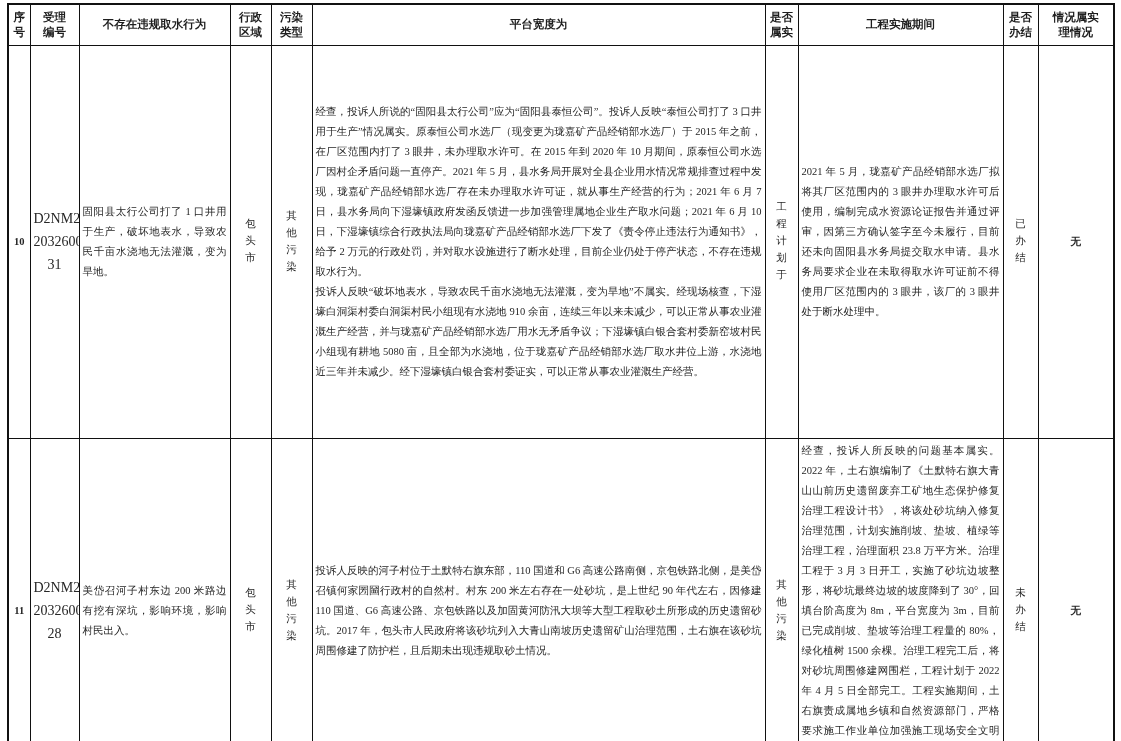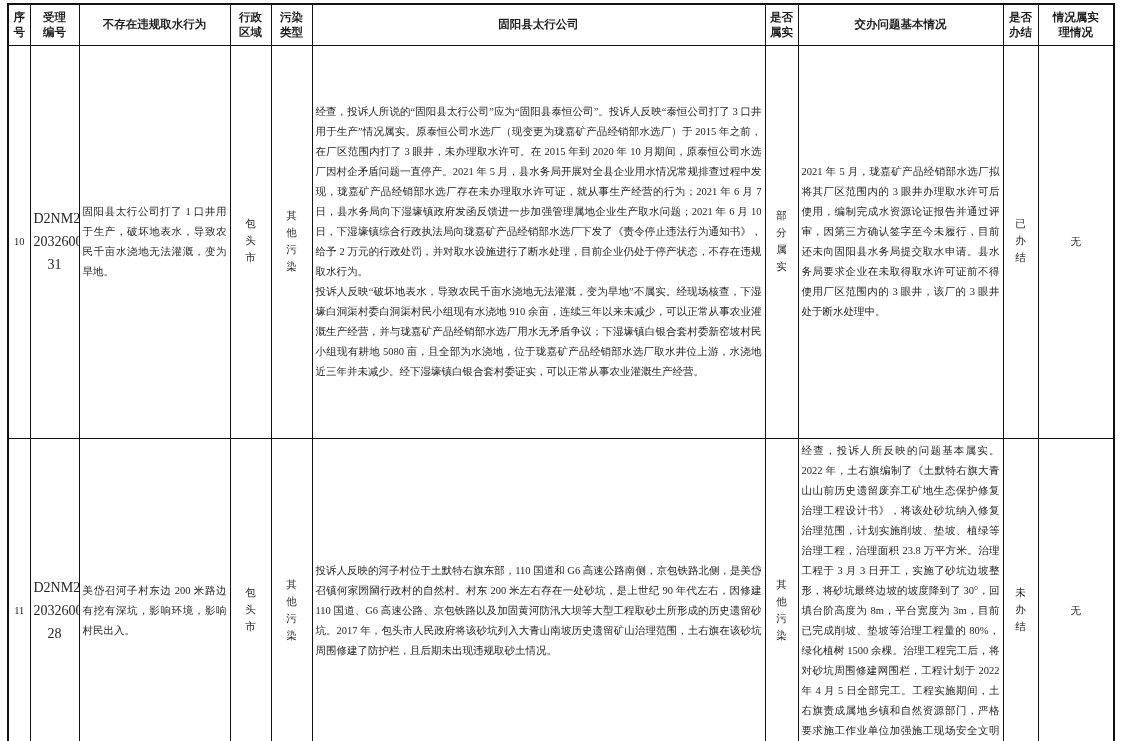--- a/index.html
+++ b/index.html
@@ -42,20 +42,21 @@
     text-align: center;
     white-space: pre-line;
     color: #1e1e1e;
   }
   td {
     font-size: 10.5px;
     line-height: 20px;
   }
   td.center {
     text-align: center;
+    font-weight: bold;
   }
   td.receipt {
     text-align: center;
     white-space: pre-line;
     font-size: 14px;
     line-height: 23px;
   }
   td.longtext {
     text-align: justify;
     white-space: pre-line;
@@ -96,42 +97,42 @@
       <tr style="height:41px">
         <th>序
 号</th>
         <th>受理
 编号</th>
         <th>不存在违规取水行为</th>
         <th>行政
 区域</th>
         <th>污染
 类型</th>
-        <th>固阳县太行公司</th>
+        <th>平台宽度为</th>
         <th>是否
 属实</th>
-        <th>交办问题基本情况</th>
+        <th>工程实施期间</th>
         <th>是否
 办结</th>
         <th>情况属实
 理情况</th>
       </tr>
     </thead>
     <tbody>
       <tr style="height:393px">
         <td class="center">10</td>
         <td class="receipt">D2NM202
 2032600
 31</td>
         <td class="longtext">固阳县太行公司打了 1 口井用于生产，破坏地表水，导致农民千亩水浇地无法灌溉，变为旱地。</td>
         <td class="vcell"><span class="vstack">包头市</span></td>
         <td class="vcell"><span class="vstack">其他污染</span></td>
         <td class="longtext">经查，投诉人所说的“固阳县太行公司”应为“固阳县泰恒公司”。投诉人反映“泰恒公司打了 3 口井用于生产”情况属实。原泰恒公司水选厂（现变更为珑嘉矿产品经销部水选厂）于 2015 年之前，在厂区范围内打了 3 眼井，未办理取水许可。在 2015 年到 2020 年 10 月期间，原泰恒公司水选厂因村企矛盾问题一直停产。2021 年 5 月，县水务局开展对全县企业用水情况常规排查过程中发现，珑嘉矿产品经销部水选厂存在未办理取水许可证，就从事生产经营的行为；2021 年 6 月 7 日，县水务局向下湿壕镇政府发函反馈进一步加强管理属地企业生产取水问题；2021 年 6 月 10 日，下湿壕镇综合行政执法局向珑嘉矿产品经销部水选厂下发了《责令停止违法行为通知书》，给予 2 万元的行政处罚，并对取水设施进行了断水处理，目前企业仍处于停产状态，不存在违规取水行为。
 投诉人反映“破坏地表水，导致农民千亩水浇地无法灌溉，变为旱地”不属实。经现场核查，下湿壕白洞渠村委白洞渠村民小组现有水浇地 910 余亩，连续三年以来未减少，可以正常从事农业灌溉生产经营，并与珑嘉矿产品经销部水选厂用水无矛盾争议；下湿壕镇白银合套村委新窑坡村民小组现有耕地 5080 亩，且全部为水浇地，位于珑嘉矿产品经销部水选厂取水井位上游，水浇地近三年并未减少。经下湿壕镇白银合套村委证实，可以正常从事农业灌溉生产经营。</td>
-        <td class="vcell"><span class="vstack">部分属实</span></td>
+        <td class="vcell"><span class="vstack">工程计划于</span></td>
         <td class="longtext">2021 年 5 月，珑嘉矿产品经销部水选厂拟将其厂区范围内的 3 眼井办理取水许可后使用，编制完成水资源论证报告并通过评审，因第三方确认签字至今未履行，目前还未向固阳县水务局提交取水申请。县水务局要求企业在未取得取水许可证前不得使用厂区范围内的 3 眼井，该厂的 3 眼井处于断水处理中。</td>
         <td class="vcell"><span class="vstack">已办结</span></td>
         <td class="center">无</td>
       </tr>
       <tr style="height:298px">
         <td class="center">11</td>
         <td class="receipt">D2NM202
 2032600
 28</td>
         <td class="longtext">美岱召河子村东边 200 米路边有挖有深坑，影响环境，影响村民出入。</td>

